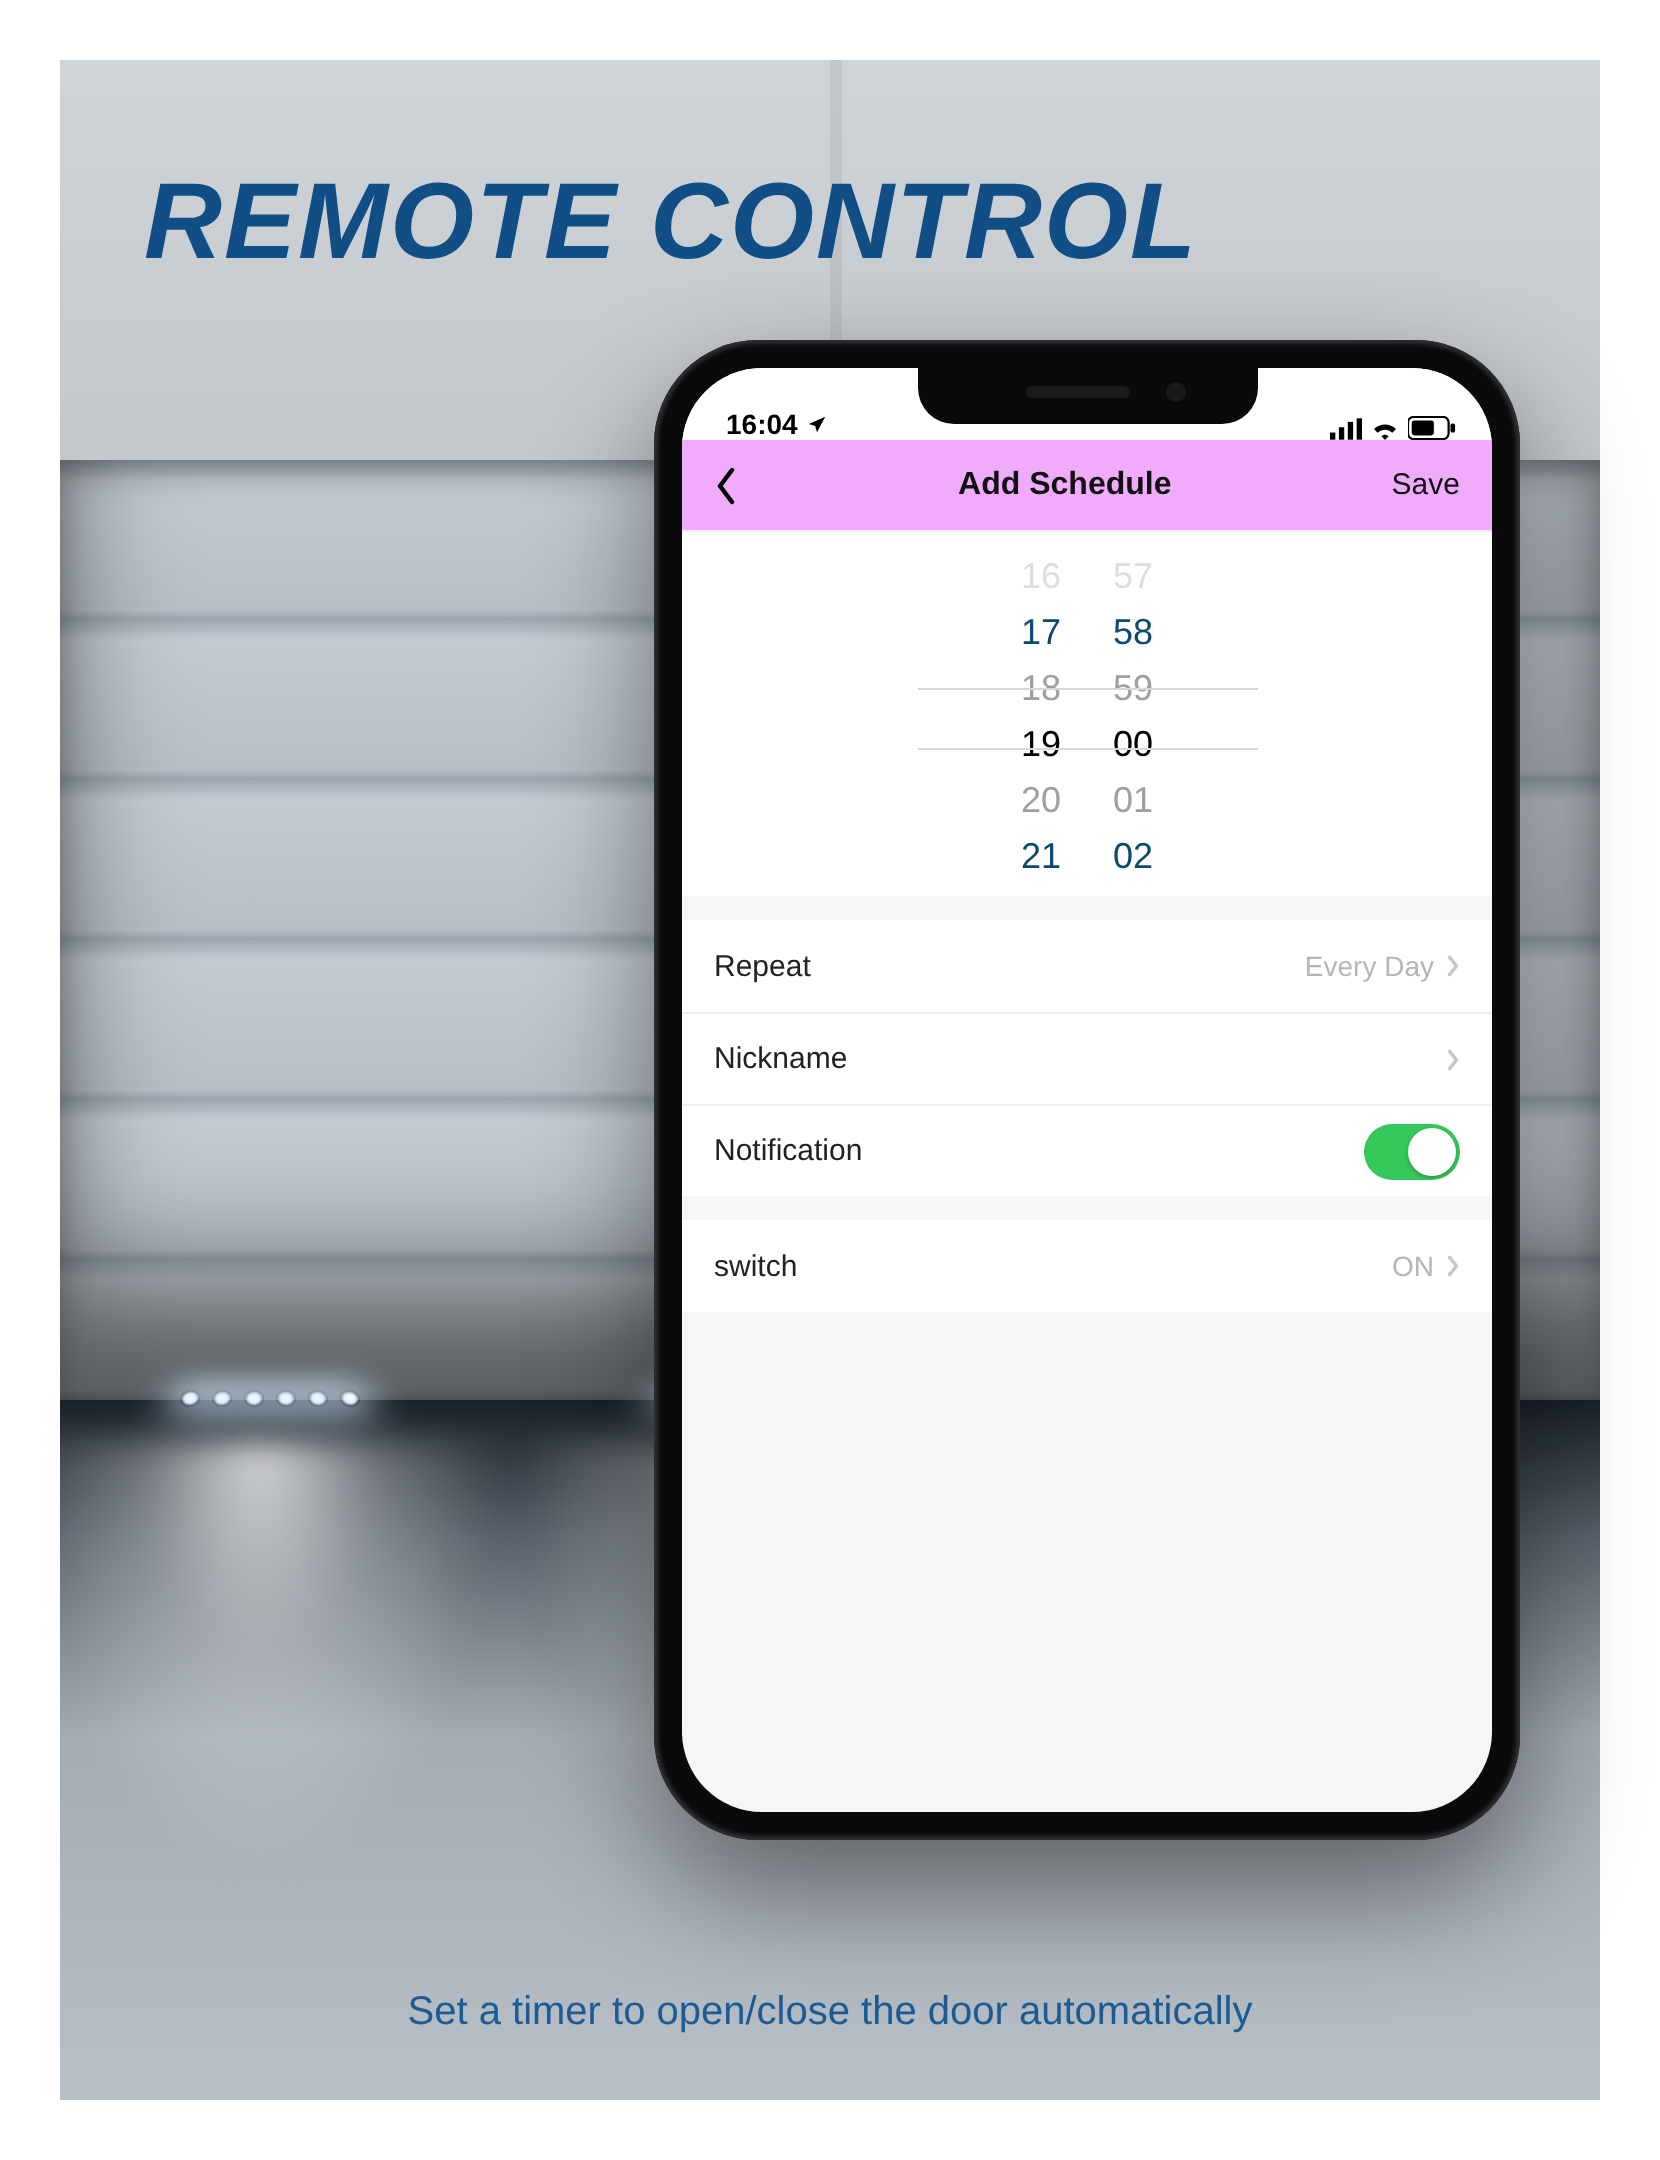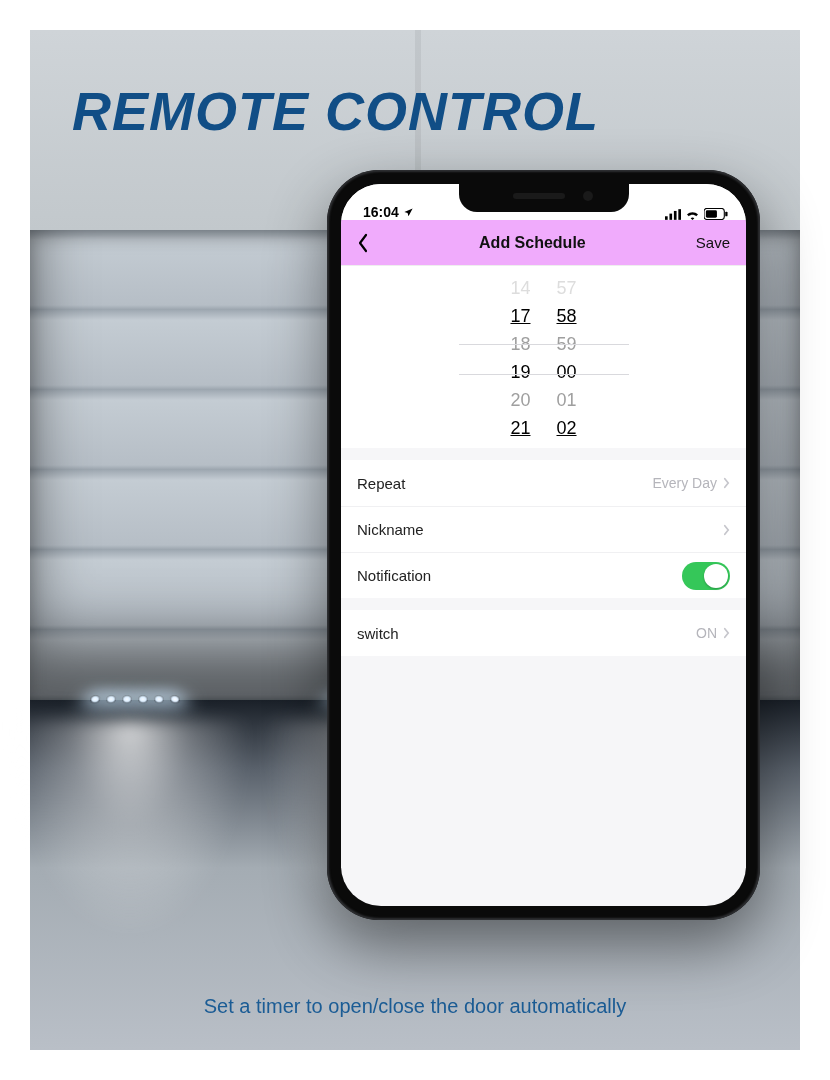--- a/index.html
+++ b/index.html
@@ -185,21 +185,21 @@
     overflow:hidden;
   }
   .pcol {
     text-align:center;
     font-size: 18px;
     line-height: 28px;
     color:#000;
   }
   .pcol div { transition: opacity .2s; }
   .fade3 { color:#ddd; }
-  .fade2 { color:#000000;text-decoration:underline; }
+  .fade2 { color:#0c4a6e; }
   .fade1 { color:#9f9f9f; }
   .sel   { color:#000; font-weight:500; }
   .picker::before, .picker::after {
     content:"";
     position:absolute;
     left: 50%;
     width: 170px;
     height: 1px;
     background:#d9d9dd;
     transform: translateX(-50%);
@@ -291,21 +291,21 @@
       <div class="navrow">
         <svg class="chev-left" viewBox="0 0 12 20">
             <path fill="none" stroke="#000" stroke-width="2.2" stroke-linecap="round" stroke-linejoin="round" d="M9 2 3 10l6 8"></path>
           </svg>
         <div class="nav-title">Add Schedule</div>
         <div class="nav-save">Save</div>
       </div>
 
       <div class="picker">
         <div class="pcol">
-          <div class="fade3">14</div>
+          <div class="fade3">16</div>
           <div class="fade2">17</div>
           <div class="fade1">18</div>
           <div class="sel">19</div>
           <div class="fade1">20</div>
           <div class="fade2">21</div>
           <div class="fade3">22</div>
         </div>
         <div class="pcol">
           <div class="fade3">57</div>
           <div class="fade2">58</div>

